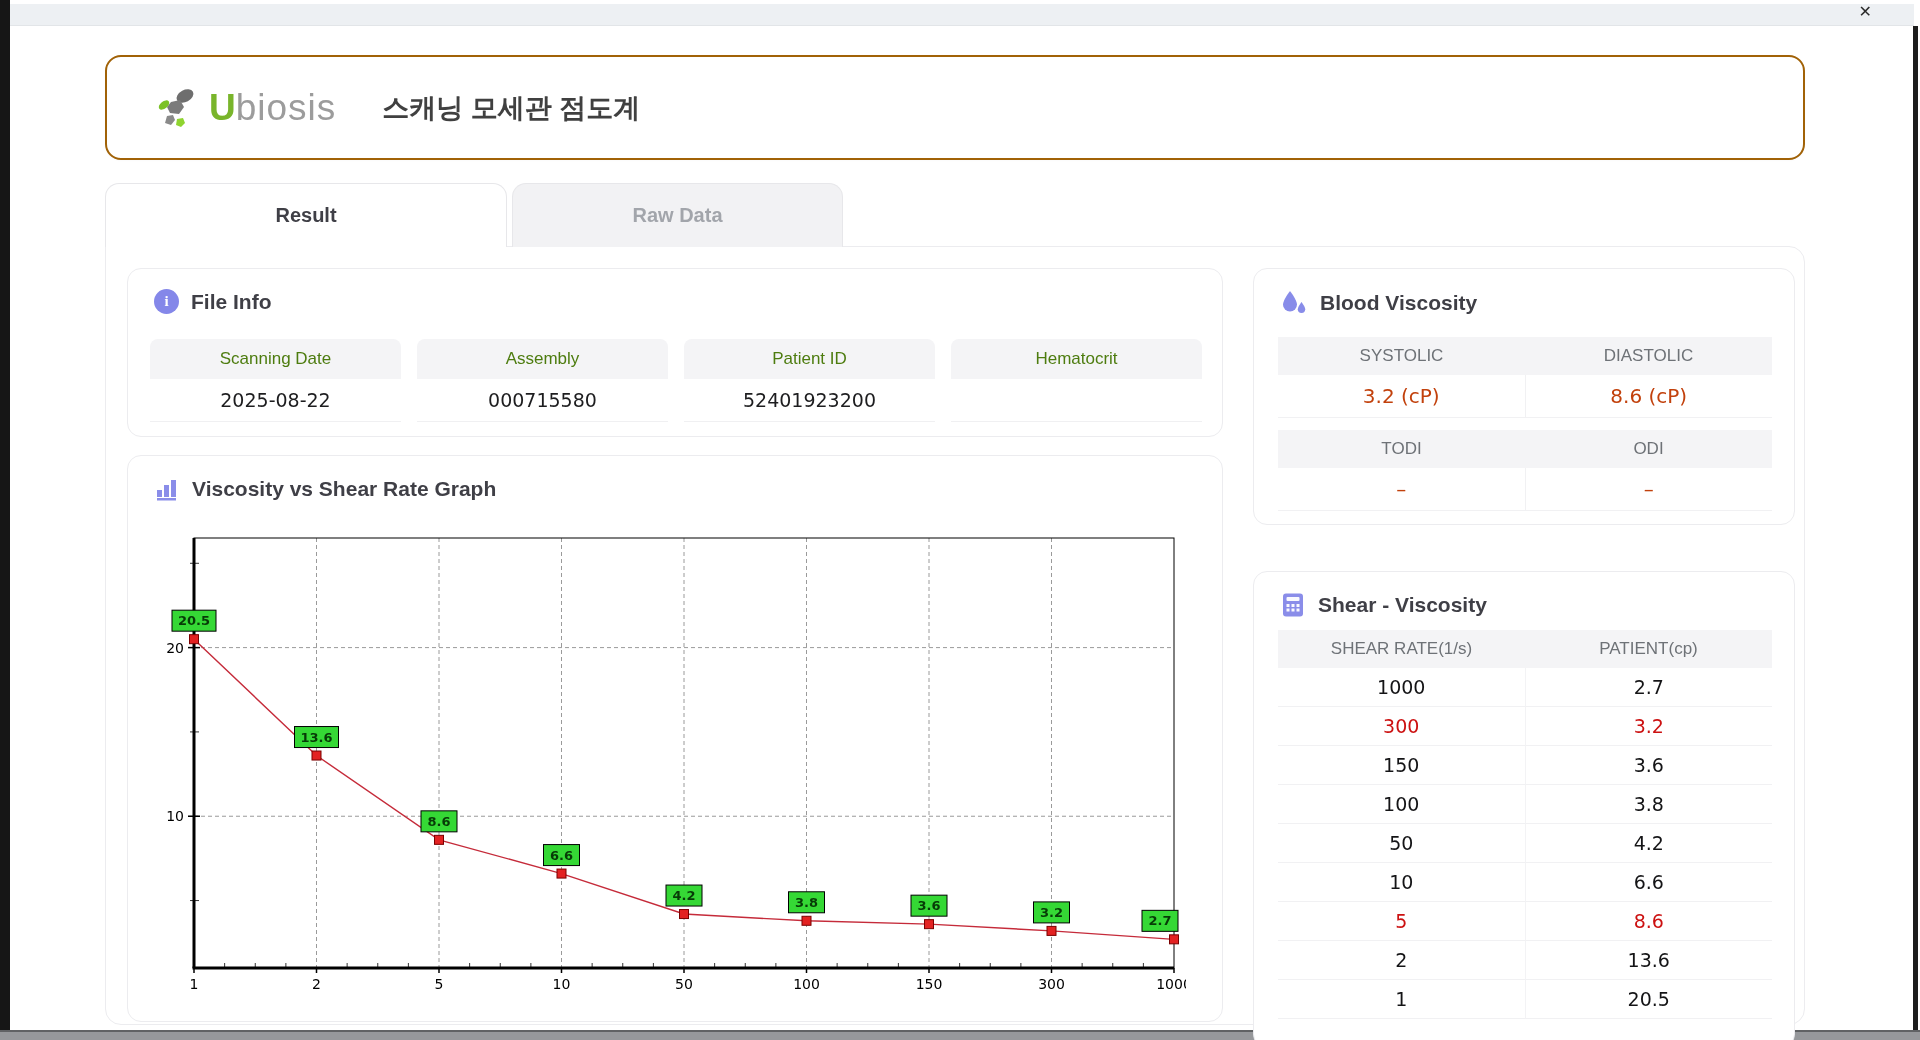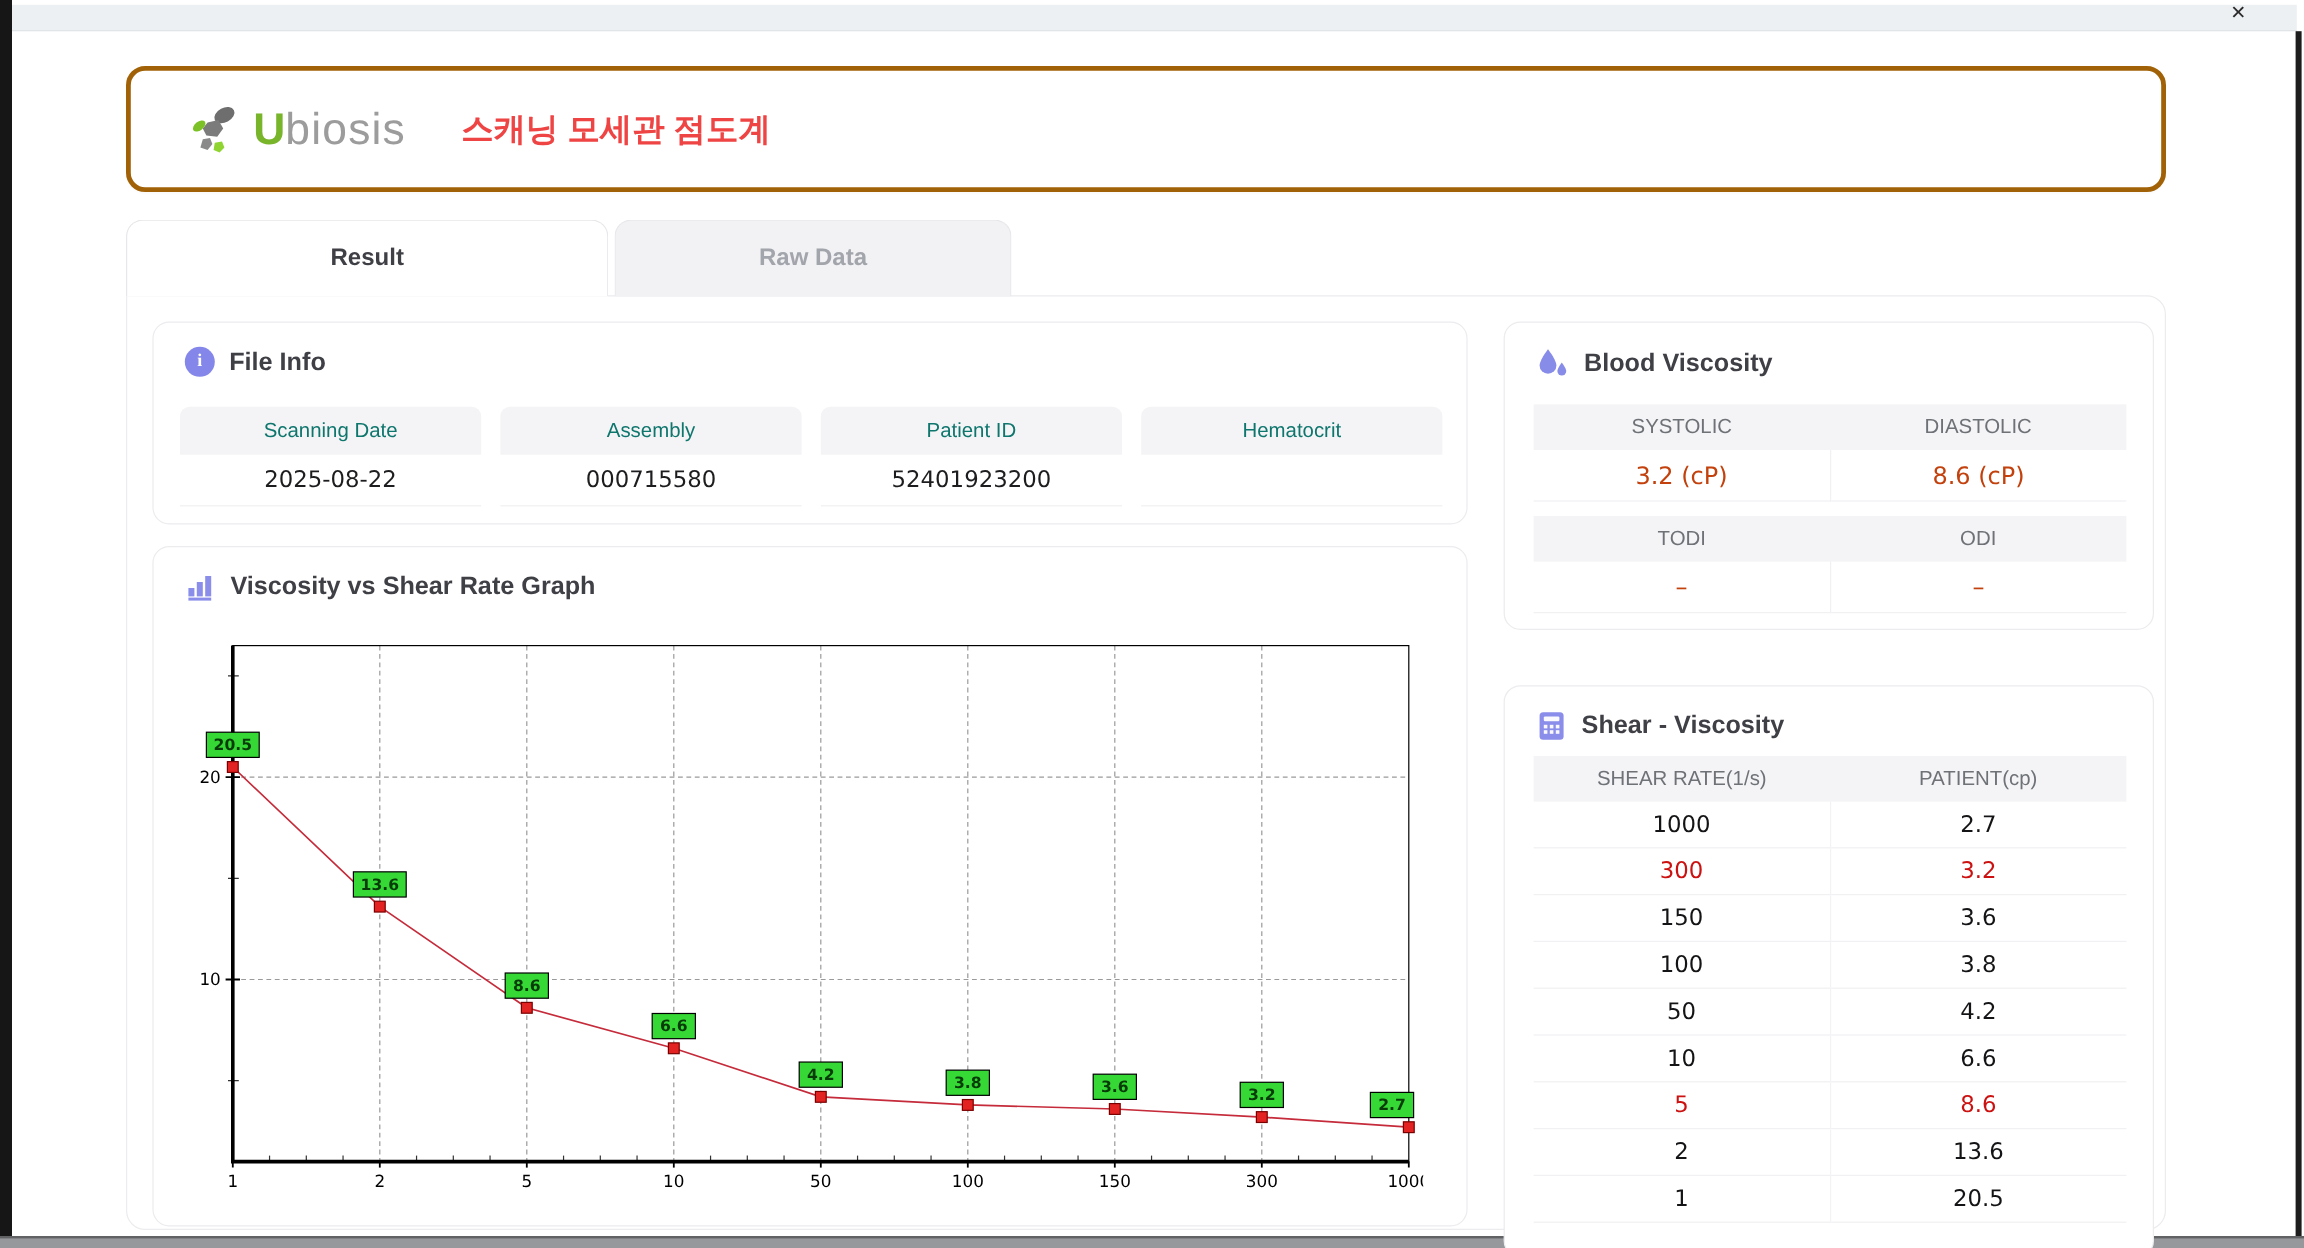--- a/index.html
+++ b/index.html
@@ -9,27 +9,27 @@
   }
   
   .left-strip{position:absolute;left:0;top:0;width:10px;height:1040px;background:#161616;}
   .titlebar{position:absolute;left:10px;top:4px;width:1904px;height:22px;background:#edf0f3;border-bottom:1px solid #e2e5e8;box-sizing:border-box;}
   .close-btn{position:absolute;right:48px;top:4px;font-size:16px;line-height:16px;color:#2b2b2b;cursor:pointer;}
   .right-border{position:absolute;left:1913px;top:26px;width:5px;height:1004px;background:#1d1d1d;}
   .bottom-bar{position:absolute;left:0;top:1030px;width:1920px;height:10px;background:#96989b;border-top:2px solid #606264;box-sizing:border-box;}
 
   
   .header-card{position:absolute;left:105px;top:55px;width:1700px;height:105px;background:#fff;
-    border:4px solid #a16207;border-radius:16px;box-sizing:border-box;display:flex;align-items:center;
+    border:2px solid #a16207;border-radius:16px;box-sizing:border-box;display:flex;align-items:center;
     box-shadow:0 1px 2px rgba(0,0,0,0.02);}
   .logo{margin-left:50px;display:flex;align-items:center;gap:8px;}
   .logo-text{font-size:37px;line-height:37px;}
   .logo-u{color:#79b52b;font-weight:700;}
   .logo-rest{color:#9c9c9c;font-weight:400;letter-spacing:1px;}
-  .app-title{margin-left:46px;font-size:27px;font-weight:700;color:#ef4444;}
+  .app-title{margin-left:46px;font-size:27px;font-weight:700;color:#404040;}
 
   
   .tab{position:absolute;top:183px;height:64px;border:1px solid #e7e7ea;border-bottom:none;
     border-radius:14px 14px 0 0;display:flex;align-items:center;justify-content:center;
     font-size:20px;font-weight:700;box-sizing:border-box;cursor:pointer;}
   .tab-result{left:105px;width:402px;background:#fff;color:#3f3f46;z-index:3;}
   .tab-rawdata{left:512px;width:331px;background:#f2f2f4;color:#a2a5ab;z-index:2;}
 
   .content-panel{position:absolute;left:105px;top:246px;width:1700px;height:779px;background:#fff;
     border:1px solid #ececef;border-radius:0 16px 16px 16px;box-sizing:border-box;z-index:1;}
@@ -45,21 +45,21 @@
     font-size:21px;font-weight:700;color:#3f3f46;}
 
   .info-icon{width:25px;height:25px;border-radius:50%;background:#8487e9;color:#fff;
     display:flex;align-items:center;justify-content:center;font-size:15px;font-weight:700;
     font-family:"Liberation Serif",serif;}
 
   
   .fields{position:absolute;left:22px;top:70px;width:1052px;display:flex;gap:16px;}
   .field{flex:1;}
   .field-label{height:40px;background:#f4f4f6;border-radius:8px 8px 0 0;display:flex;align-items:center;
-    justify-content:center;color:#0f766e;font-size:17px;}
+    justify-content:center;color:#4d7c0f;font-size:17px;}
   .field-value{height:42px;display:flex;align-items:center;justify-content:center;font-size:19px;color:#1d1d1f;
     border-bottom:1px solid #f0f0f2;font-family:"DejaVu Sans",sans-serif;}
 
   
   .bv-table{position:absolute;left:24px;top:68px;width:494px;}
   .bv-row{display:flex;}
   .bv-row .bv-cell{flex:1;display:flex;align-items:center;justify-content:center;}
   .bv-head .bv-cell{height:38px;background:#f4f4f6;color:#6e7277;font-size:17px;}
   .bv-val .bv-cell{height:42px;font-size:20px;color:#c2410c;border-bottom:1px solid #f1f1f3;
     font-family:"DejaVu Sans",sans-serif;}

